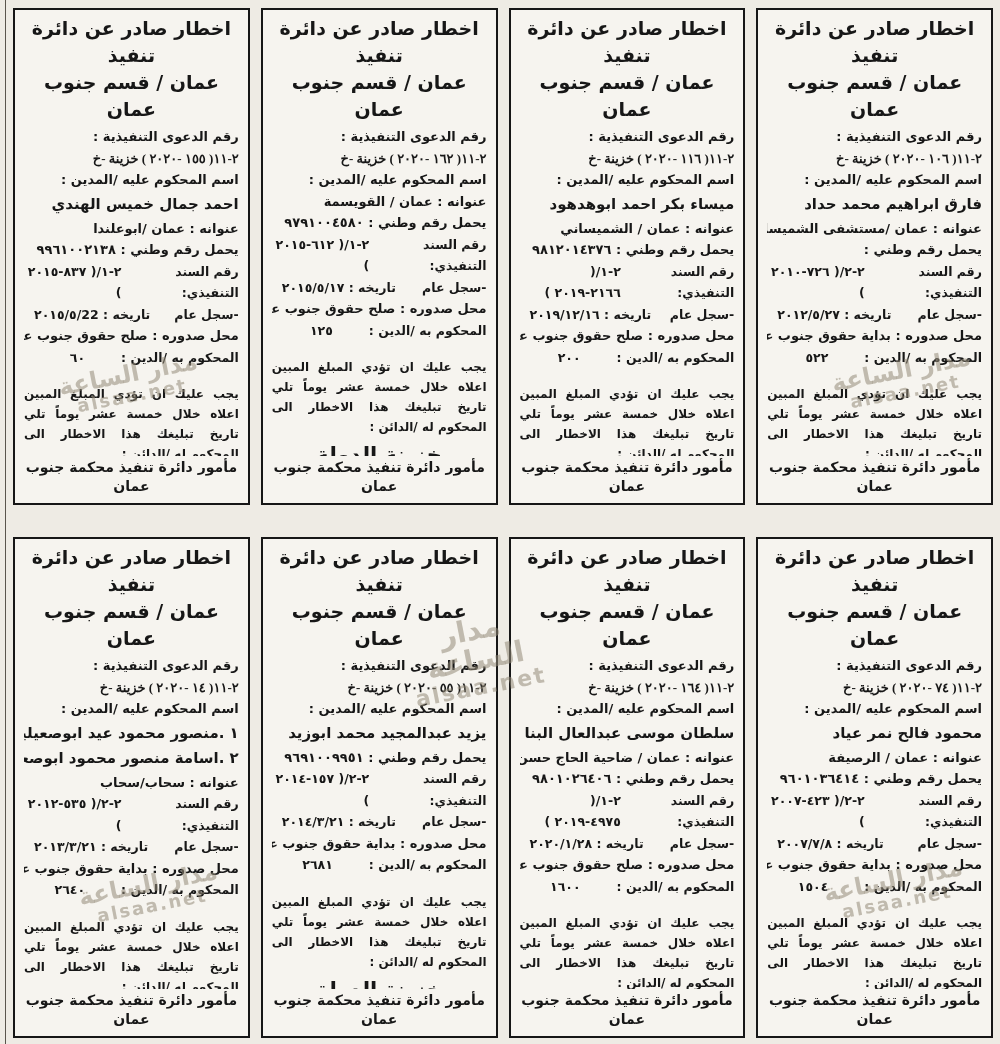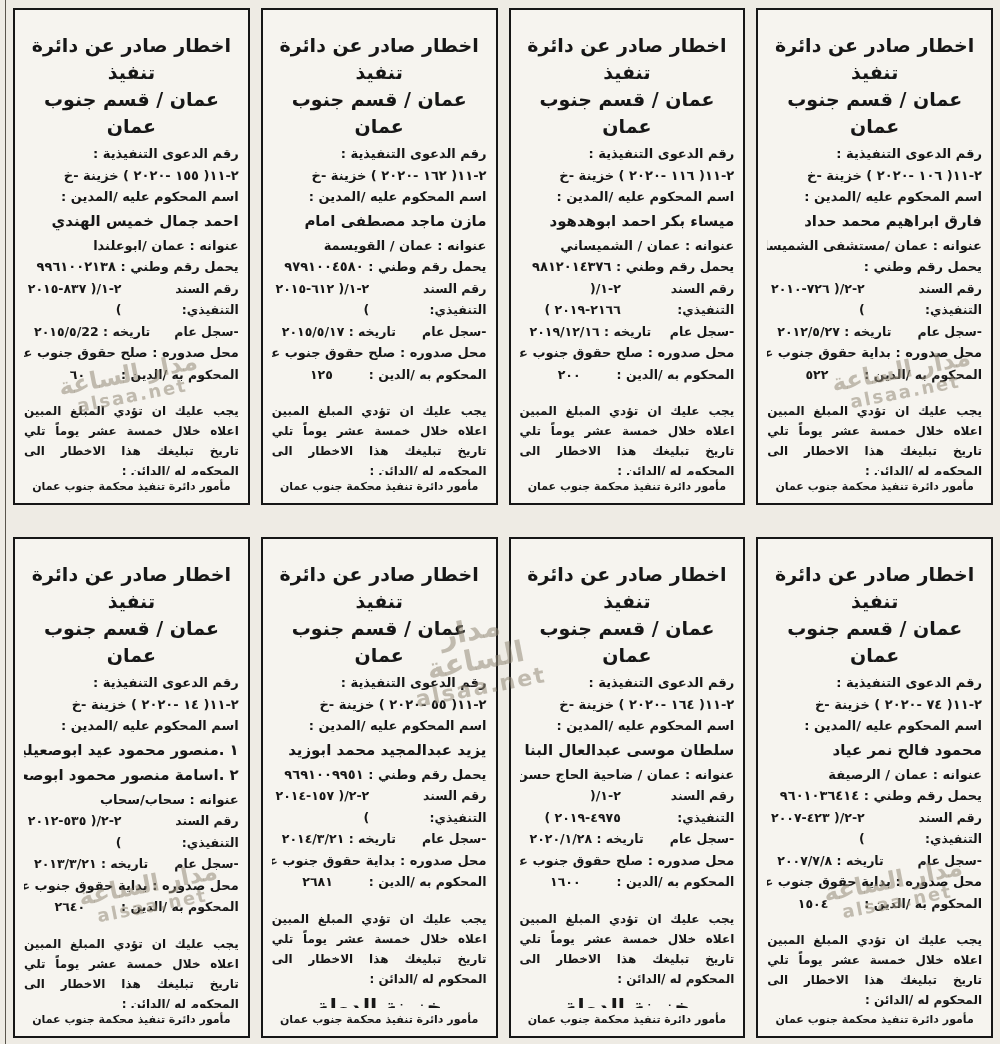--- a/index.html
+++ b/index.html
@@ -12,36 +12,36 @@
   .edge-line{position:absolute;left:5px;top:0;bottom:0;width:1px;background:#5a554c;}
   .page{position:absolute;top:8px;right:7px;left:13px;bottom:3px;}
   .grid{
     display:grid;direction:rtl;
     grid-template-columns:repeat(4,1fr);
     grid-template-rows:497px 501px;
     gap:32px 11px;
   }
   .notice{
     background:#f6f4ef;border:2px solid #161616;
-    padding:22px 9px 7px;overflow:hidden;
+    padding:5px 9px 7px;overflow:hidden;
     display:flex;flex-direction:column;
     text-align:right;font-weight:bold;
   }
   .notice-inner{flex:1 1 auto;overflow:hidden;display:flex;flex-direction:column;}
   .notice-title{text-align:center;font-size:19px;line-height:27px;margin-bottom:3px;letter-spacing:-.2px;}
   .meta-line{font-size:13px;line-height:21.5px;white-space:nowrap;}
-  .case-value{padding-left:4px;}
+  .case-value{padding-left:4px;font-family:Liberation Serif, serif;}
   .names-box{margin:1px 0;}
   .name{text-align:right;font-size:15px;line-height:25px;white-space:nowrap;}
   .flex-line{display:flex;justify-content:space-between;font-size:12.5px;line-height:21.5px;}
   .date-line{padding-left:10px;}
   .judgment-line{justify-content:flex-start;gap:36px;}
   .body-text{font-size:12px;line-height:20px;text-align:justify;text-align-last:right;margin-top:16px;}
   .treasury{text-align:center;font-size:21px;line-height:31px;margin:3px 0 2px;}
-  .officer{text-align:center;font-size:11px;line-height:19px;margin-top:auto;padding-top:2px;}
+  .officer{text-align:center;font-size:14px;line-height:19px;margin-top:auto;padding-top:2px;}
   .watermark{
     position:absolute;z-index:5;pointer-events:none;
     color:rgba(148,138,120,0.55);text-align:center;
     transform:rotate(-11deg);font-weight:bold;line-height:1.05;
   }
   .watermark .wm-ar{font-size:29px;display:block;letter-spacing:1px;}
   .watermark .wm-en{font-size:22px;display:block;letter-spacing:2px;}
   .wm-small .wm-ar{font-size:24px;}
   .wm-small .wm-en{font-size:18px;}
 </style>
@@ -154,23 +154,20 @@
 
   <div class="notice">
     <div class="notice-inner">
       <div class="notice-title">
         <div>اخطار صادر عن دائرة تنفيذ</div>
         <div>عمان / قسم جنوب عمان</div>
       </div>
       <div class="meta-line">رقم الدعوى التنفيذية :</div>
       <div class="meta-line case-value">٢-١١( ١٦٢ -٢٠٢٠ ) خزينة -خ</div>
       <div class="meta-line">اسم المحكوم عليه /المدين :</div>
-      <div class="names-box">
-            <div class="name">مازن ماجد مصطفى امام</div>
-          </div>
       <div class="meta-line">
         <span>عنوانه :</span>
         <span> </span>
         <span>عمان / القويسمة</span>
       </div>
       <div class="meta-line">
         <span>يحمل رقم وطني :</span>
         <span> </span>
         <span>٩٧٩١٠٠٤٥٨٠</span>
       </div>
@@ -311,20 +308,25 @@
       <div class="meta-line">رقم الدعوى التنفيذية :</div>
       <div class="meta-line case-value">٢-١١( ١٦٤ -٢٠٢٠ ) خزينة -خ</div>
       <div class="meta-line">اسم المحكوم عليه /المدين :</div>
       <div class="names-box">
             <div class="name">سلطان موسى عبدالعال البنا</div>
           </div>
       <div class="meta-line">
         <span>عنوانه :</span>
         <span> </span>
         <span>عمان / ضاحية الحاج حسن</span>
+      </div>
+      <div class="meta-line">
+        <span>يحمل رقم وطني :</span>
+        <span> </span>
+        <span>٩٨٠١٠٢٦٤٠٦</span>
       </div>
       <div class="flex-line">
         <span>رقم السند التنفيذي:</span>
         <span>٢-١/( ٤٩٧٥-٢٠١٩ )</span>
       </div>
       <div class="flex-line date-line">
         <span>-سجل عام</span>
         <span>
           <span>تاريخه :</span>
           <span> </span>

